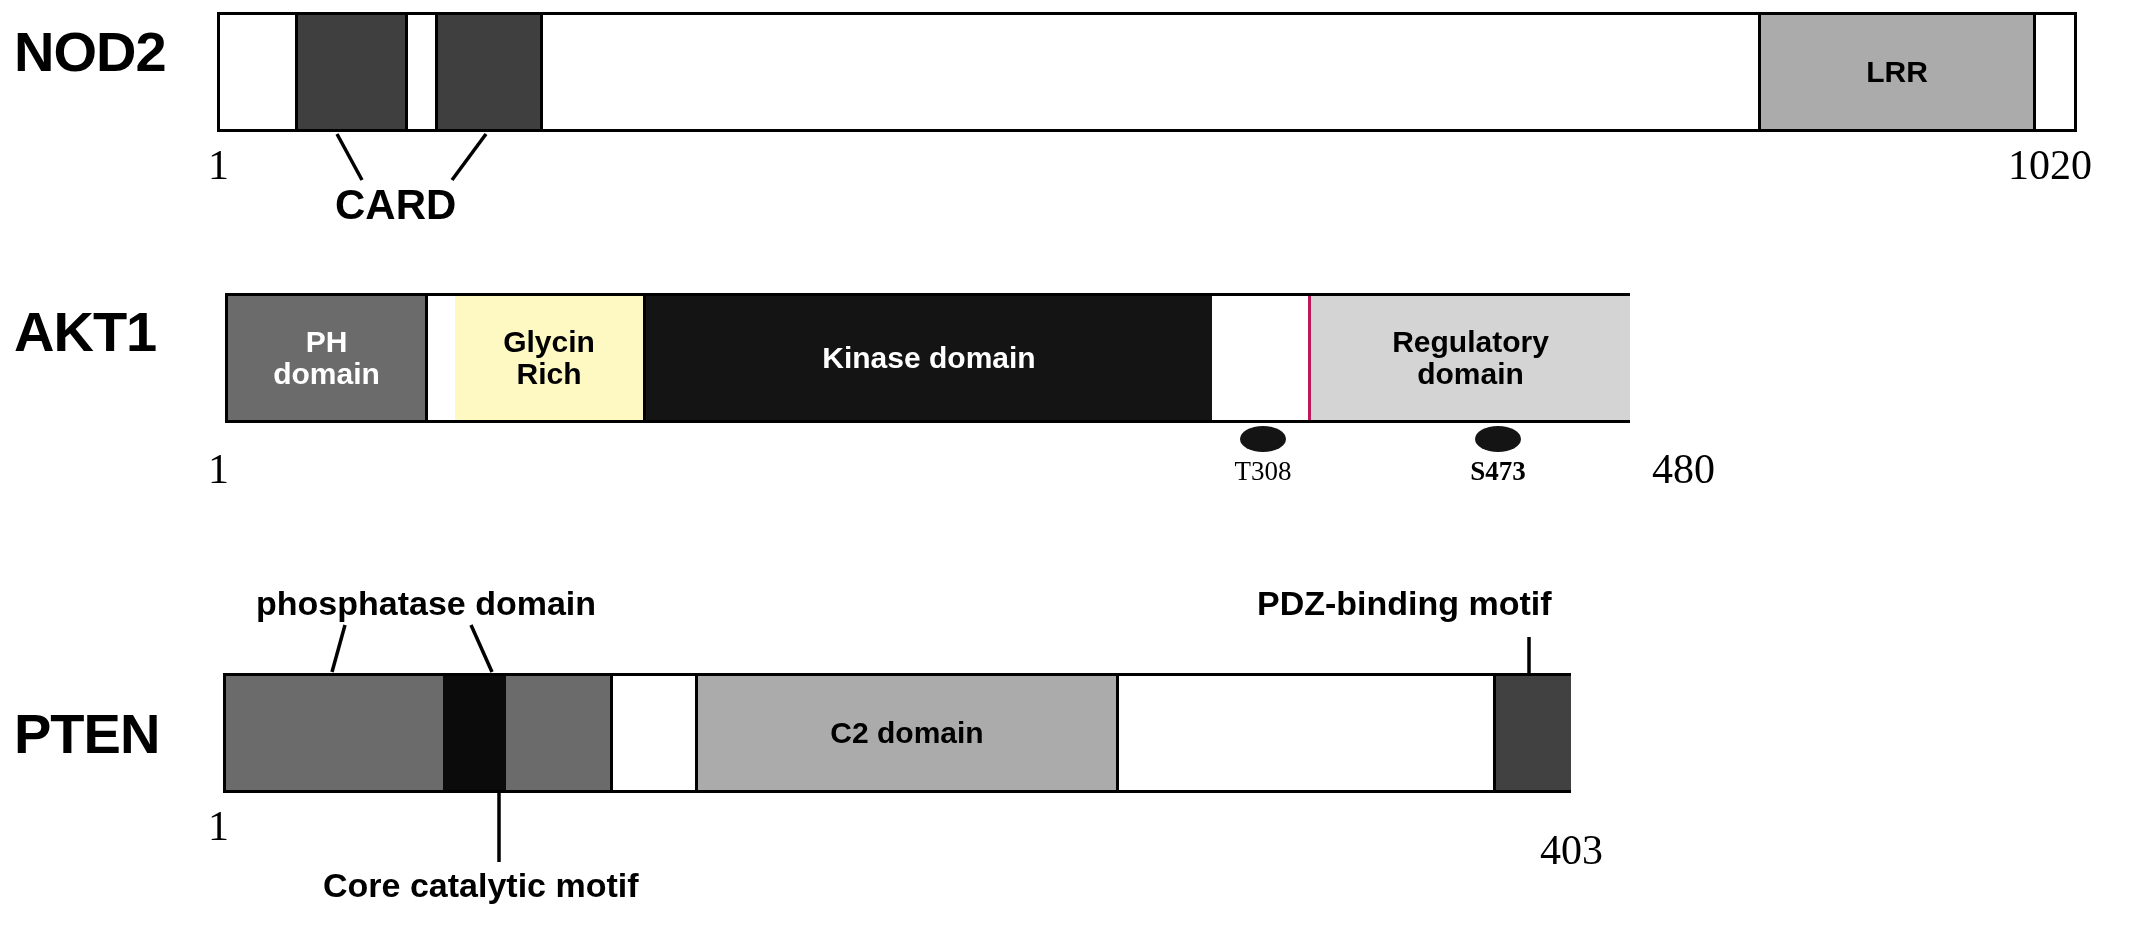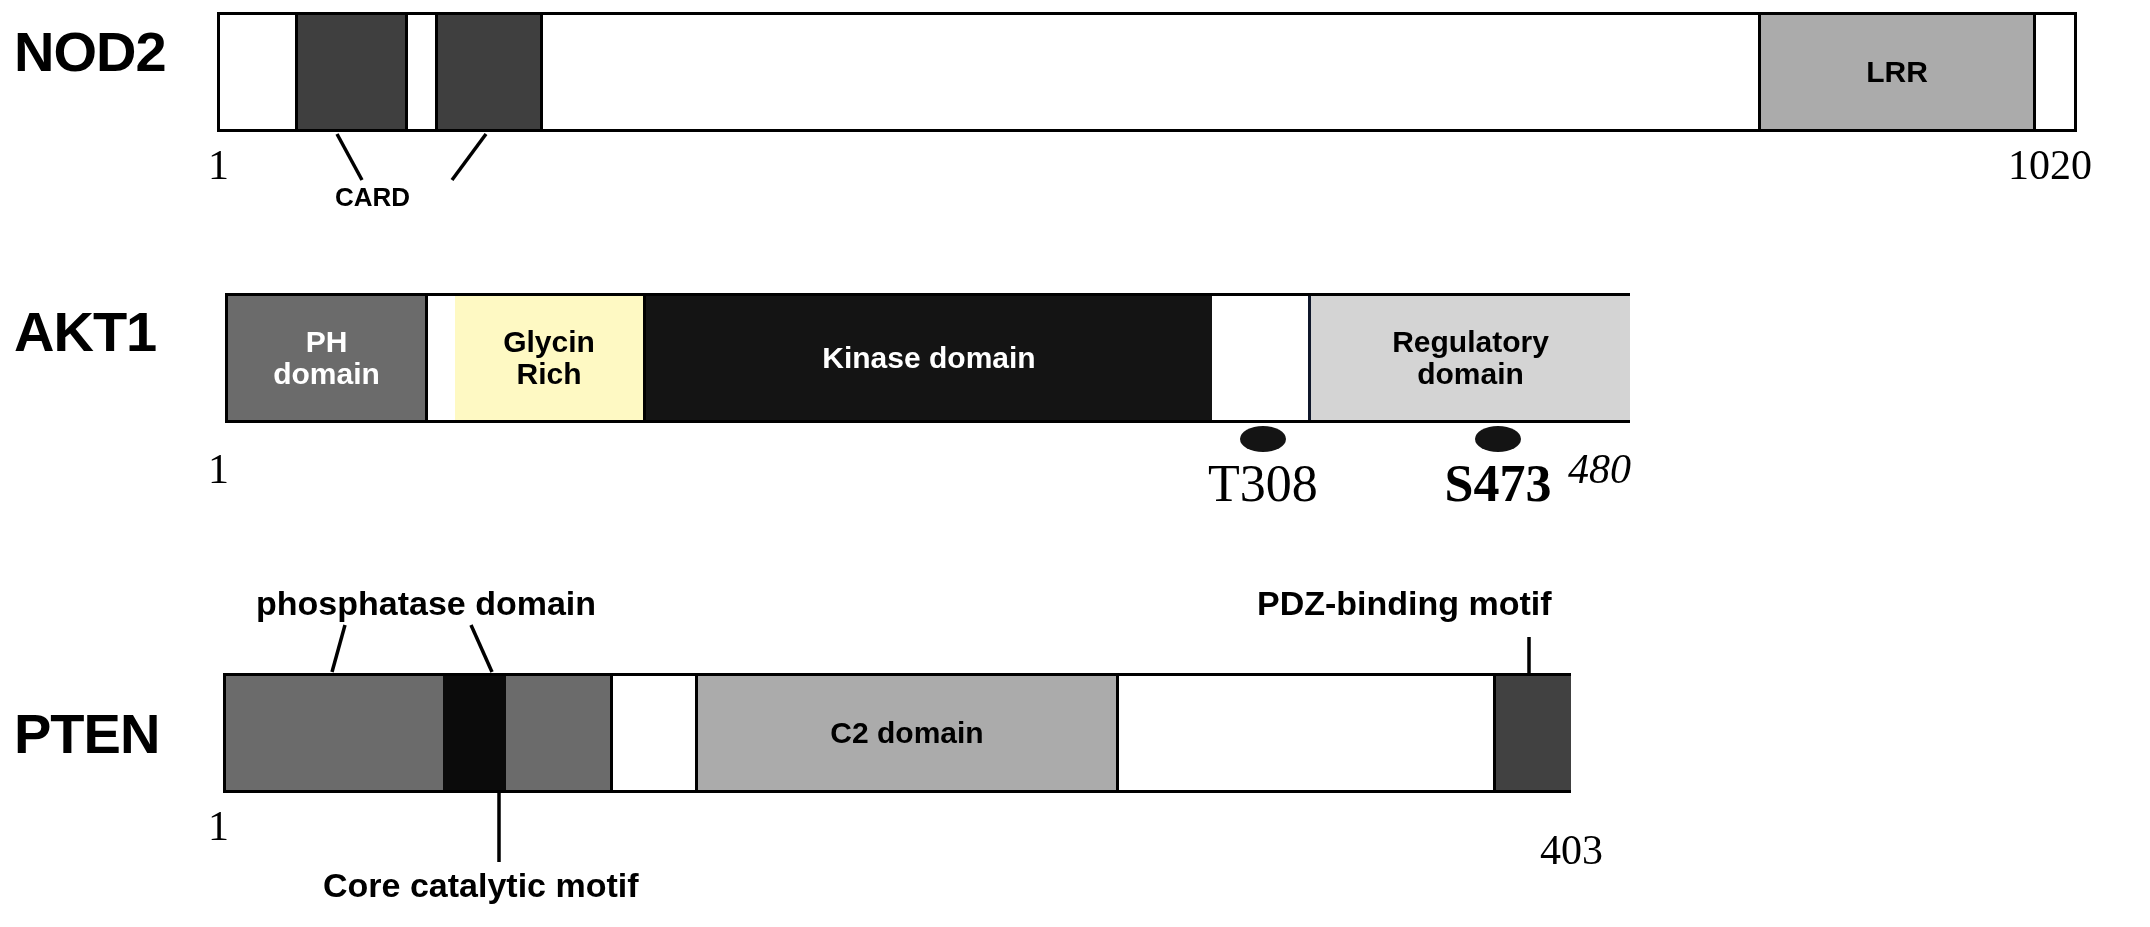--- a/index.html
+++ b/index.html
@@ -73,21 +73,21 @@
   
   .phospho{
     position:absolute;
     width:46px;height:26px;
     background:#141414;
     border-radius:50%;
   }
   .phospho-label{
     position:absolute;
     font-family:"Liberation Serif", serif;
-    font-size:52px;
+    font-size:27px;
     color:#000;
     white-space:nowrap;
     line-height:1;
     text-align:center;
   }
 
   
   #leaders{position:absolute;left:0;top:0;width:2150px;height:927px;pointer-events:none;}
 </style>
 </head>
@@ -113,50 +113,50 @@
   <div class="abs bar" style="left:217px; top:12px; width:1860px; height:120px;">
     <div class="seg bordered" style="left:75px; width:113px; background:#3f3f3f;"></div>
     <div class="seg bordered" style="left:215px; width:108px; background:#3f3f3f;"></div>
     <div class="seg bordered" style="left:1538px; width:278px; background:#ababab;">
       <div class="seg-label onlight">LRR</div>
     </div>
   </div>
 
   <div class="abs terminus" style="left:208px; top:144px;">1</div>
   <div class="abs terminus" style="left:2008px; top:144px;">1020</div>
-  <div class="abs annot" style="left:335px; top:184px; font-size:26px;">CARD</div>
+  <div class="abs annot" style="left:335px; top:184px; font-size:42px;">CARD</div>
 
   <div class="abs protein-name" style="left:14px; top:304px;">AKT1</div>
 
   <div class="abs bar" style="left:225px; top:293px; width:1405px; height:130px;">
     <div class="seg" style="left:0px; width:200px; background:#6b6b6b; border-right:3px solid #000;">
       <div class="seg-label ondark">PH
 domain</div>
     </div>
     <div class="seg" style="left:227px; width:191px; background:#fef9c3; border-right:3px solid #000;">
       <div class="seg-label onlight">Glycin
 Rich</div>
     </div>
     <div class="seg" style="left:418px; width:566px; background:#141414;">
       <div class="seg-label onblack">Kinase domain</div>
     </div>
-    <div class="seg" style="left:1080px; width:322px; background:#d4d4d4; border-left:3px solid #0f172a;">
+    <div class="seg" style="left:1080px; width:322px; background:#d4d4d4; border-left:3px solid #be185d;">
       <div class="seg-label onlight">Regulatory
 domain</div>
     </div>
   </div>
 
   <div class="phospho abs" style="left:1240px; top:426px;"></div>
   <div class="phospho-label abs" style="left:1183px; top:458px; width:160px;">T308</div>
 
   <div class="phospho abs" style="left:1475px; top:426px;"></div>
   <div class="phospho-label abs" style="left:1418px; top:458px; width:160px;font-weight:bold;">S473</div>
 
   <div class="abs terminus" style="left:208px; top:448px;">1</div>
-  <div class="abs terminus" style="left:1568px; top:448px;font-style:italic;">480</div>
+  <div class="abs terminus" style="left:1652px; top:448px;">480</div>
 
   <div class="abs protein-name" style="left:14px; top:706px;">PTEN</div>
 
   <div class="abs annot" style="left:256px; top:586px;">phosphatase domain</div>
   <div class="abs annot" style="left:1257px; top:586px;">PDZ-binding motif</div>
 
   <div class="abs bar" style="left:223px; top:673px; width:1348px; height:120px;">
     <div class="seg" style="left:0px; width:217px; background:#6b6b6b;"></div>
     <div class="seg" style="left:217px; width:63px; background:#0b0b0b;"></div>
     <div class="seg" style="left:280px; width:104px; background:#6b6b6b;"></div>

